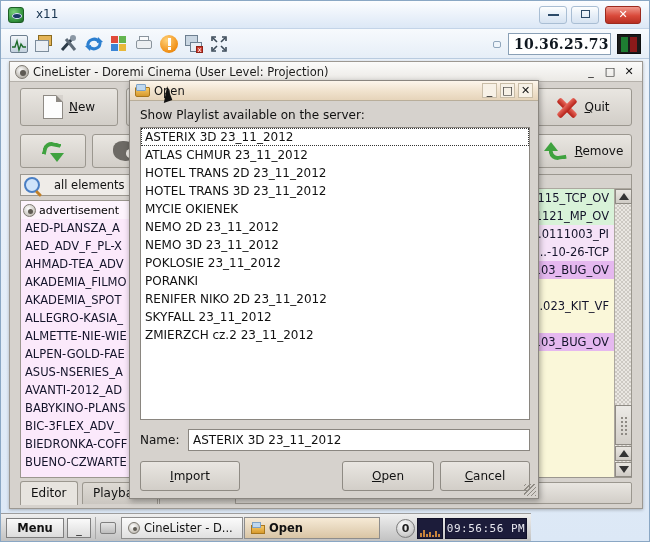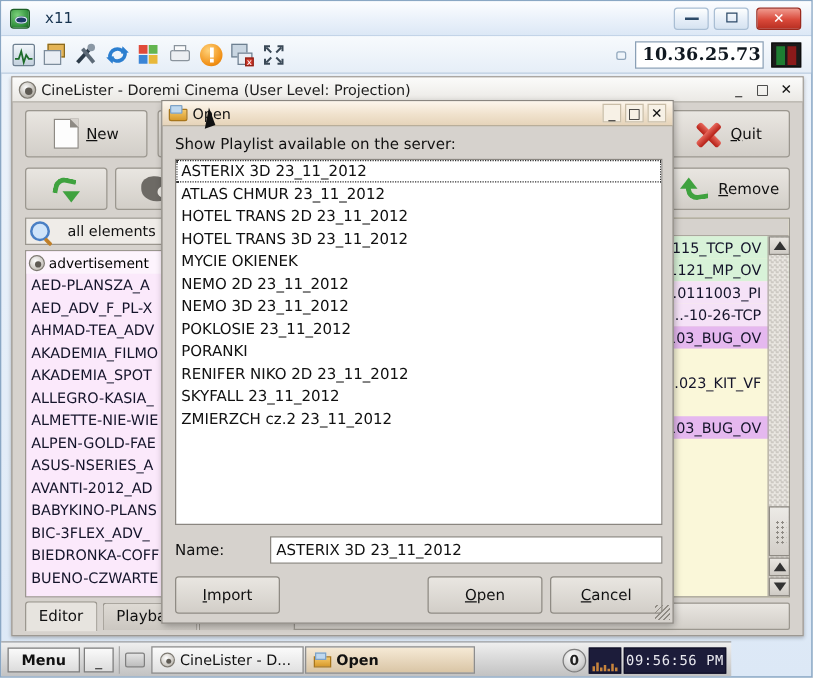--- a/index.html
+++ b/index.html
@@ -318,50 +318,50 @@
   }
   #od-listbox .item {
     height:18px; line-height:18px; padding-left:4px; font-size:12px; color:#111;
     white-space:nowrap;
   }
   #od-listbox .item.selected {
     outline: 1px dotted #333; outline-offset:-1px; background:#ffffff;
   }
   #od-name-row {
     position:absolute; left:10px; top:348px; width:390px; height:22px;
-    display:flex; align-items:center;gap:28px;
+    display:flex; align-items:center;
   }
   #od-name-label { width:48px; font-size:12px; color:#111; }
   #od-name-input {
     flex:1; height:22px; background:#fff; border:1px solid #8a8680;
     font-size:12px; color:#111; padding:0 4px; line-height:20px;
   }
   .od-btn {
     position:absolute; top:380px; height:30px;
     background: linear-gradient(180deg,#e9e6e1 0%,#d2cec8 100%);
     border:1px solid #8f8b84; border-radius:3px;
     font-size:12px; color:#111; text-align:center; line-height:28px; cursor:default;
   }
-  #od-import { left:10px;  width:84px; }
+  #od-import { left:10px;  width:100px; }
   #od-open   { left:212px; width:92px; }
   #od-cancel { left:310px; width:90px; }
   #od-grip {
     position:absolute; right:2px; bottom:2px; width:12px; height:12px;
     background-image: repeating-linear-gradient(-45deg,#8f8b84 0 1px, transparent 1px 3px);
   }
   #cursor-arrow {
     position:absolute; left:160px; top:86px; width:0; height:0; pointer-events:none;
     border-width:0 0 15px 9px; border-style:solid;
     border-color: transparent transparent #111 transparent;
     transform: rotate(-20deg);
   }
 
   
   #taskbar {
-    position:absolute; left:0; bottom:0; width:584px; height:28px;
+    position:absolute; left:0; bottom:0; width:530px; height:28px;
     background: linear-gradient(180deg,#efefef 0%,#d9d9d9 48%,#c2c2c2 100%);
     border-top:1px solid #9d9d9d;
   }
   #menu-btn {
     position:absolute; left:5px; top:4px; width:58px; height:20px;
     background: linear-gradient(180deg,#fafafa,#dcdcdc);
     border:1px solid #7f7f7f; font-weight:bold; font-size:11.5px;
     text-align:center; line-height:18px; color:#111; cursor:default;
   }
   #iconify-btn {

